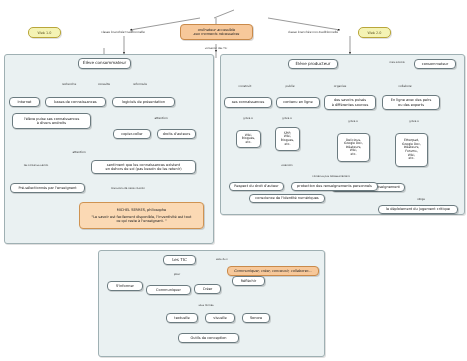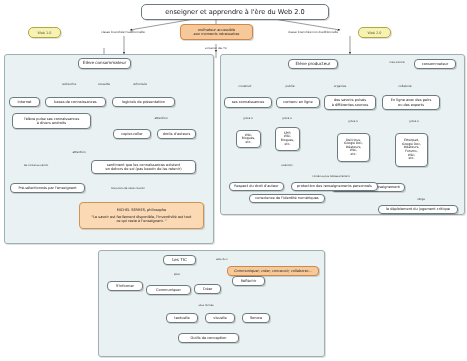--- a/index.html
+++ b/index.html
@@ -91,21 +91,20 @@
       <path d="M206,322 L206,332"></path>
       <path d="M224,322 L212,332"></path>
     </g>
     <g stroke="#555" stroke-width="0.6" fill="none">
       <path d="M214,18 L234,10"></path>
       <path d="M216,18 L216,28"></path>
       <path d="M216,52 L216,58"></path>
     </g>
   </svg>
 
-  <div class="title" style="left:141px;top:4px;width:186px;height:14px;">enseigner et apprendre à l'ère du Web 2.0</div>
 
   <div class="badge" style="left:28px;top:27px;width:31px;height:9px;">Web 1.0</div>
   <div class="lab" style="left:123px;top:32px;">classe branchée traditionnelle</div>
 
   <div class="node orange" style="left:180px;top:24px;width:73px;height:16px;">
     <span>
       <span class="t35 it">ordinateur accessible</span>
       <span class="t35 it">aux moments nécessaires</span>
     </span>
   </div>

